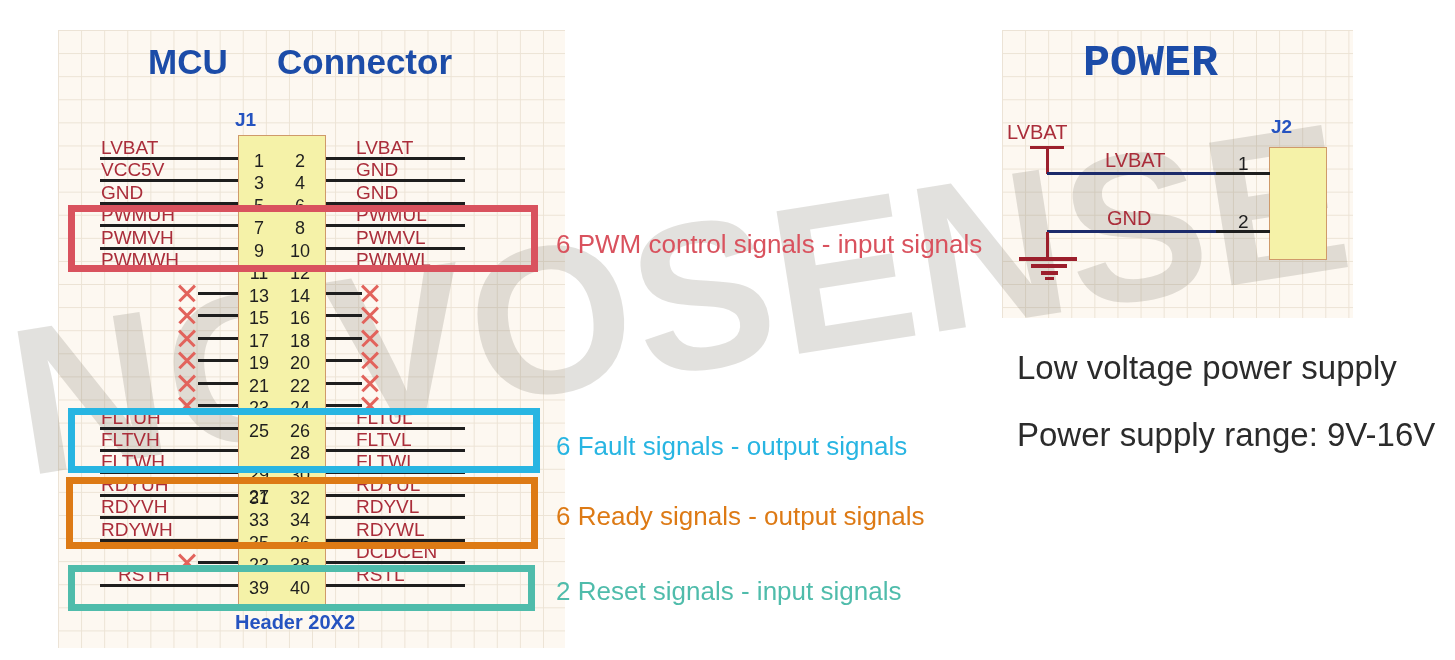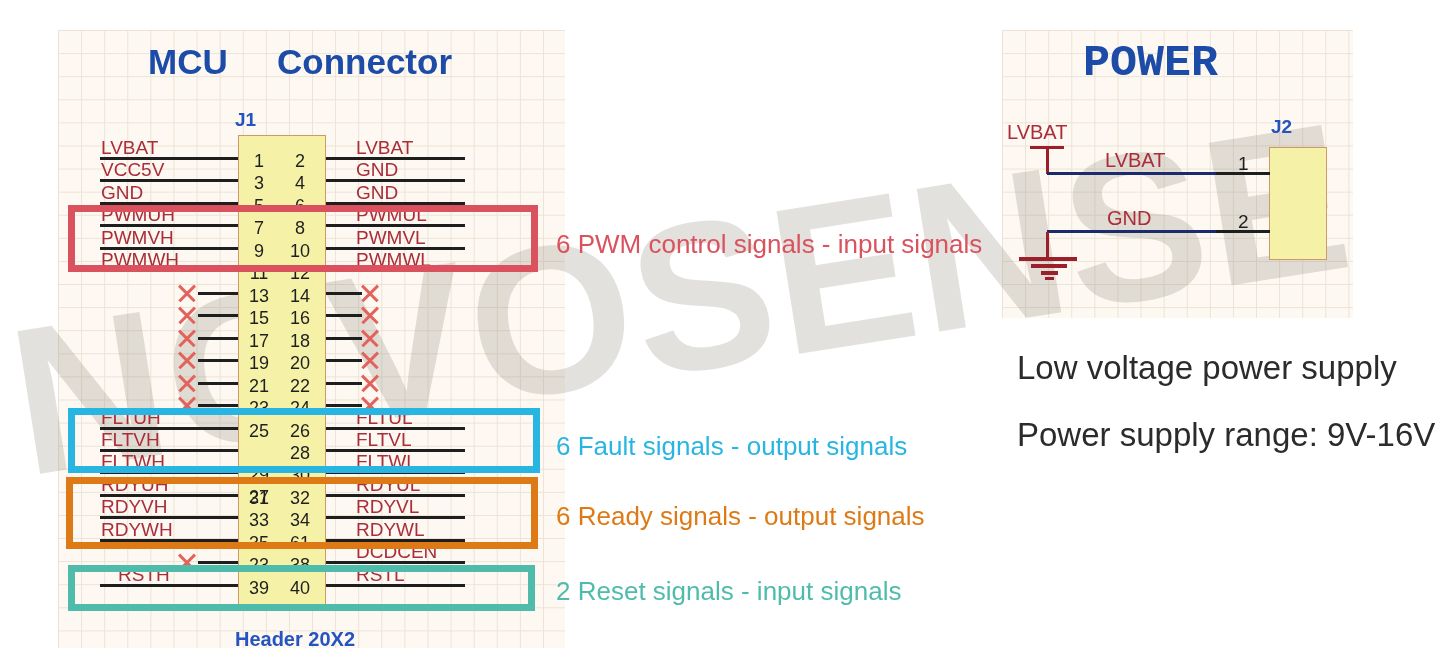--- a/index.html
+++ b/index.html
@@ -18,21 +18,21 @@
              font-weight:bold;letter-spacing:2px;white-space:nowrap;color:rgba(125,117,105,0.22);
              transform:rotate(-9deg);transform-origin:0 50%;}
   
   .sheet-title{position:absolute;z-index:2;color:#1c4ca8;font-weight:bold;white-space:pre;}
   .t-mcu1{left:148px;top:42px;font-size:35px;}
   .t-mcu2{left:277px;top:42px;font-size:35px;}
   .t-power{left:1083px;top:38px;font-size:45px;font-family:Liberation Mono, monospace;}
   .designator{position:absolute;z-index:3;color:#2553c0;font-weight:bold;font-size:19px;white-space:nowrap;}
   .j1{left:235px;top:109px;}
   .j2{left:1271px;top:116px;}
-  .hdr-label{left:210px;top:628px;width:170px;text-align:center;font-size:20px;}
+  .hdr-label{left:210px;top:611px;width:170px;text-align:center;font-size:20px;}
   
   .body{position:absolute;z-index:2;background:#f5f2a8;border:1.5px solid #cf9a6a;box-sizing:border-box;}
   .body-j1{left:238px;top:135px;width:88px;height:473px;}
   .body-j2{left:1269px;top:147px;width:58px;height:113px;}
   
   #rows,#groups{position:absolute;left:0;top:0;width:100%;height:100%;z-index:3;pointer-events:none;}
   #groups{z-index:5;}
   .wire{position:absolute;height:3px;background:#1e1e1e;}
   .netlabel{position:absolute;font-size:19px;color:#aa2d3a;white-space:nowrap;}
   .pinnum{position:absolute;width:42px;text-align:center;font-size:18px;color:#1f1f1f;}
@@ -167,21 +167,21 @@
       <div class="netlabel" style="left: 356px; top: 474px;">RDYUL</div>
       <div class="wire" style="left: 100px; top: 516px; width: 138px;"></div>
       <div class="netlabel" style="left: 101px; top: 496px;">RDYVH</div>
       <div class="pinnum" style="left: 238px; top: 510px;">33</div>
       <div class="pinnum" style="left: 279px; top: 510px;">34</div>
       <div class="wire" style="left: 326px; top: 516px; width: 139px;"></div>
       <div class="netlabel" style="left: 356px; top: 496px;">RDYVL</div>
       <div class="wire" style="left: 100px; top: 539px; width: 138px;"></div>
       <div class="netlabel" style="left: 101px; top: 519px;">RDYWH</div>
       <div class="pinnum" style="left: 238px; top: 533px;">35</div>
-      <div class="pinnum" style="left: 279px; top: 533px;">61</div>
+      <div class="pinnum" style="left: 279px; top: 533px;">36</div>
       <div class="wire" style="left: 326px; top: 539px; width: 139px;"></div>
       <div class="netlabel" style="left: 356px; top: 519px;">RDYWL</div>
       <div class="wire" style="left: 198px; top: 561px; width: 40px;"></div>
       <div class="ncx" style="left: 177px; top: 552px;"></div>
       <div class="pinnum" style="left: 238px; top: 555px;">23</div>
       <div class="pinnum" style="left: 279px; top: 555px;">38</div>
       <div class="wire" style="left: 326px; top: 561px; width: 139px;"></div>
       <div class="netlabel" style="left: 356px; top: 541px;">DCDCEN</div>
       <div class="wire" style="left: 100px; top: 584px; width: 138px;"></div>
       <div class="netlabel" style="left: 101px; top: 564px; margin-left: 17px;">RSTH</div>

